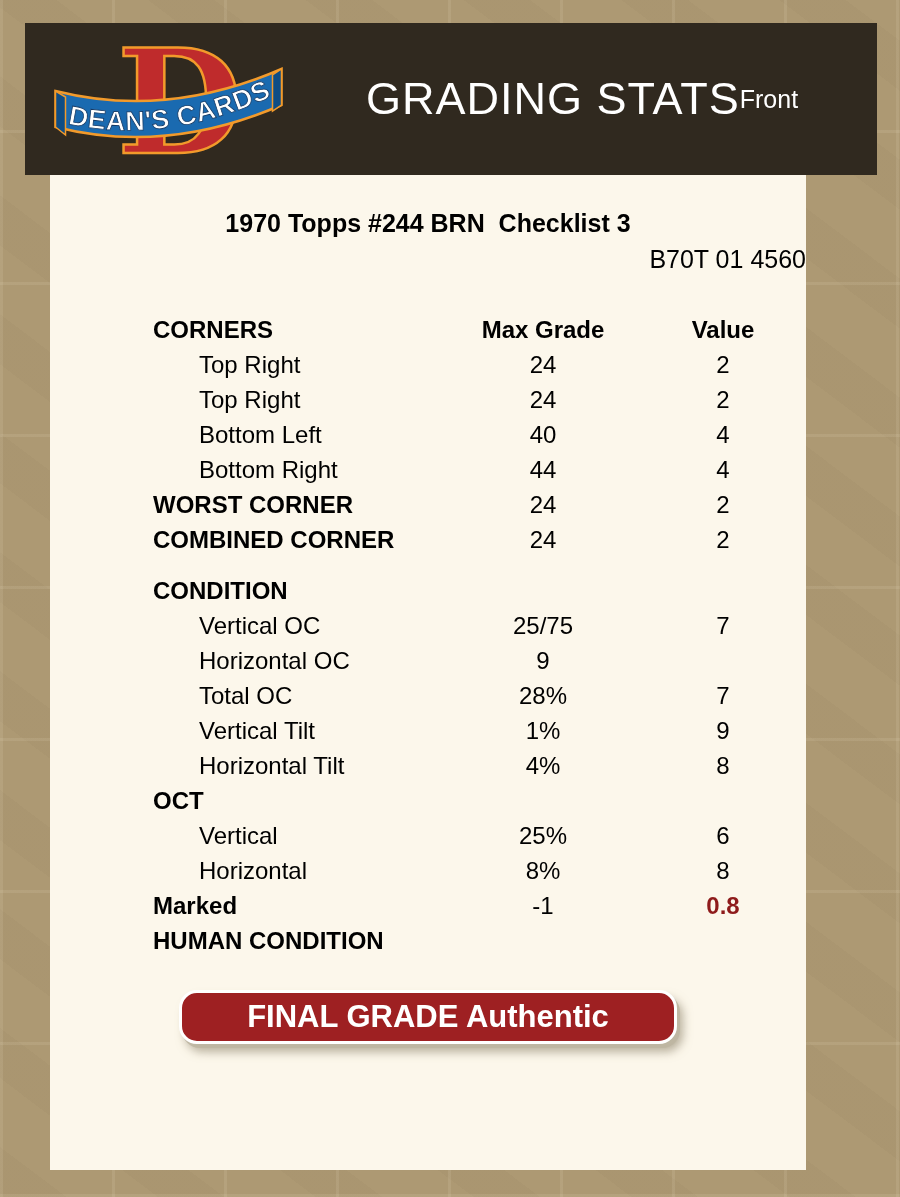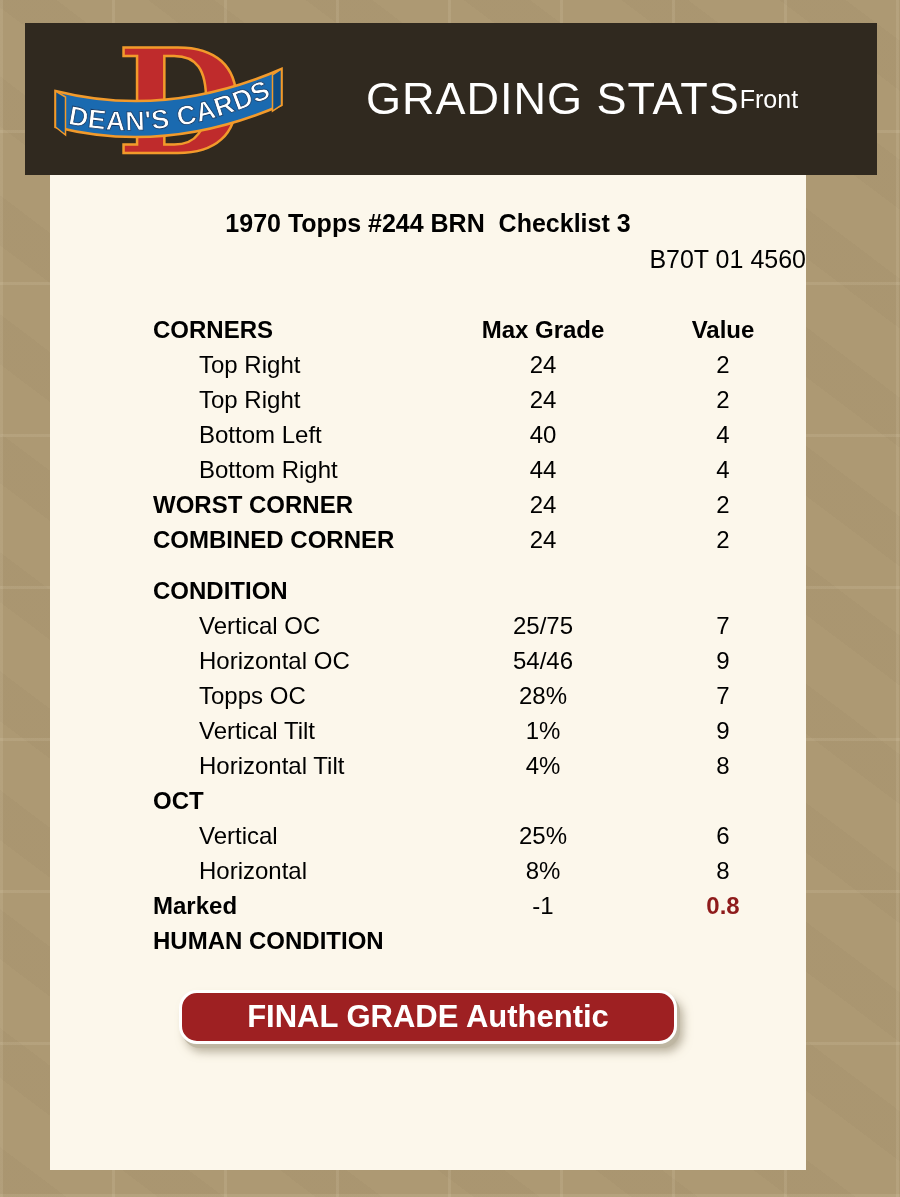--- a/index.html
+++ b/index.html
@@ -140,25 +140,24 @@
           <div class="cell value"></div>
           <div class="cell max"></div>
         </div>
         <div class="trow indent">
           <div class="cell label">Vertical OC</div>
           <div class="cell value">25/75</div>
           <div class="cell max">7</div>
         </div>
         <div class="trow indent">
           <div class="cell label">Horizontal OC</div>
-          <div class="cell value">54/46</div>
           <div class="cell max">9</div>
         </div>
         <div class="trow indent">
-          <div class="cell label">Topps OC</div>
+          <div class="cell label">Total OC</div>
           <div class="cell value">28%</div>
           <div class="cell max">7</div>
         </div>
         <div class="trow indent">
           <div class="cell label">Vertical Tilt</div>
           <div class="cell value">1%</div>
           <div class="cell max">9</div>
         </div>
         <div class="trow indent">
           <div class="cell label">Horizontal Tilt</div>

